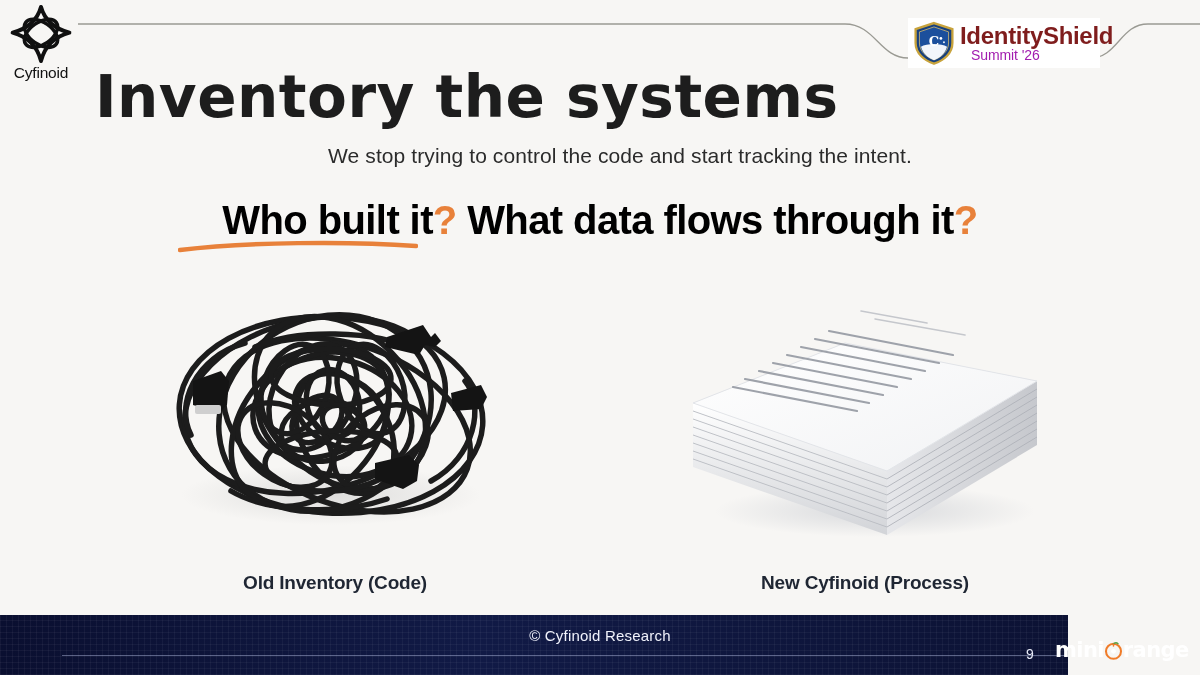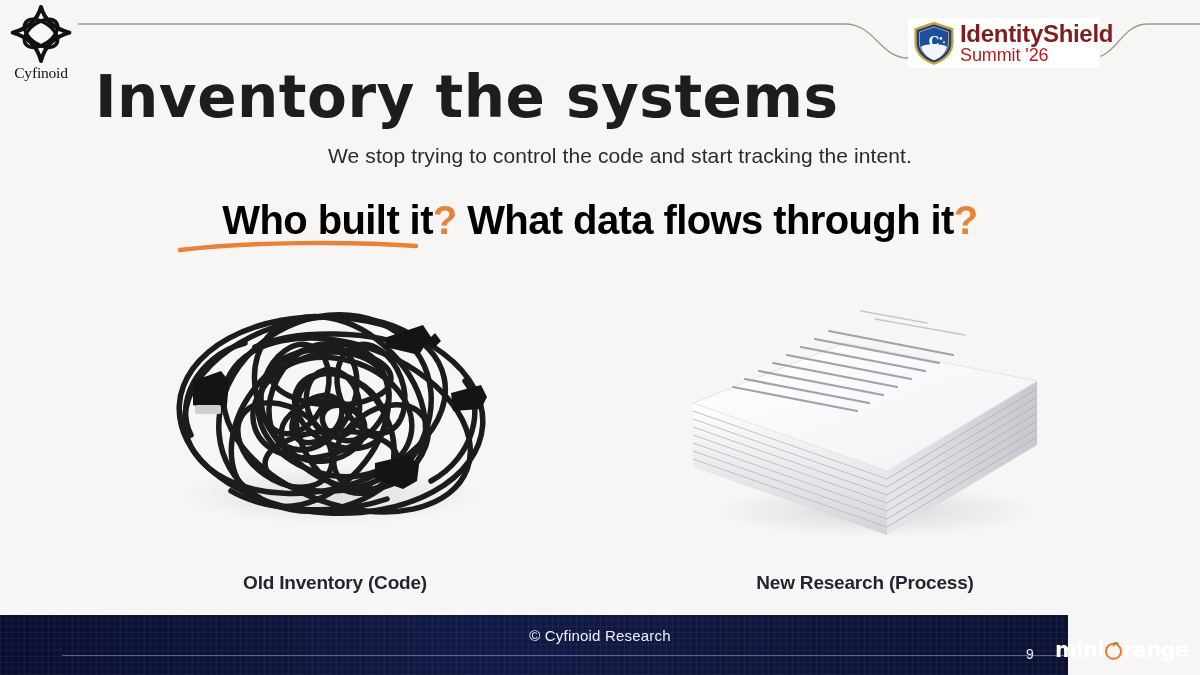--- a/index.html
+++ b/index.html
@@ -41,21 +41,21 @@
     text-align: center;
   }
   .cyfinoid-mark {
     display: block;
     width: 66px;
     height: 62px;
     margin: 0 auto;
   }
   .cyfinoid-word {
     display: block;
-    font-family: Liberation Serif, serif;
+    font-family: Liberation Sans, sans-serif;
     font-size: 15.5px;
     color: #111111;
     letter-spacing: -0.2px;
     margin-top: -1px;
   }
 
   
   .summit-logo {
     position: absolute;
     left: 908px;
@@ -81,24 +81,25 @@
     font-family: "Liberation Sans", sans-serif;
     font-weight: bold;
     font-size: 24px;
     color: #7f1d1d;
     letter-spacing: -0.3px;
     display: block;
   }
   .summit-line2 {
     font-family: "Liberation Sans", sans-serif;
     font-weight: normal;
-    font-size: 18px;
-    color: #b91c1c;
+    font-size: 14px;
+    color: #a21caf;
     letter-spacing: -0.1px;
     display: block;
+    margin-left: 11px;
   }
 
   
   .slide-title {
     position: absolute;
     left: 95px;
     top: 63px;
     font-family: "DejaVu Sans", sans-serif;
     font-weight: bold;
     font-size: 58px;
@@ -415,21 +416,21 @@
           <path d="M108 78 L232 102"></path>
           <path d="M94 86 L218 110"></path>
           <path d="M80 94 L204 118"></path>
           <path d="M68 102 L192 126"></path>
         </g>
         <g stroke="#b9bcc3" stroke-width="1.6" stroke-linecap="round" fill="none" opacity="0.8">
           <path d="M196 26 L262 38"></path>
           <path d="M210 34 L300 50"></path>
         </g>
       </svg>
-      <div class="panel-caption">New Research (Process)</div>
+      <div class="panel-caption">New Cyfinoid (Process)</div>
     </div>
 
   </div>
 
   <div class="footer">
     <div class="footer-hairline"></div>
     <div class="footer-credit">© Cyfinoid Research</div>
     <div class="footer-pagenum">9</div>
   </div>
 

